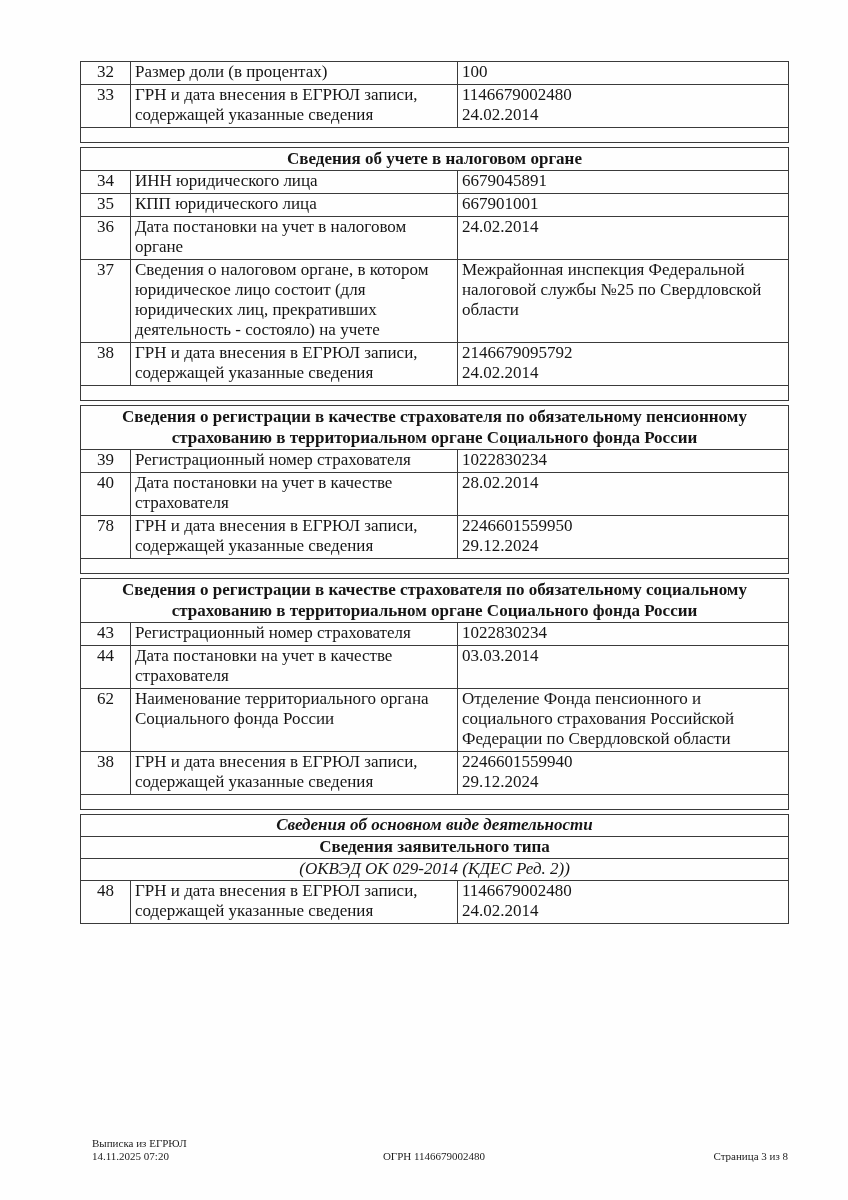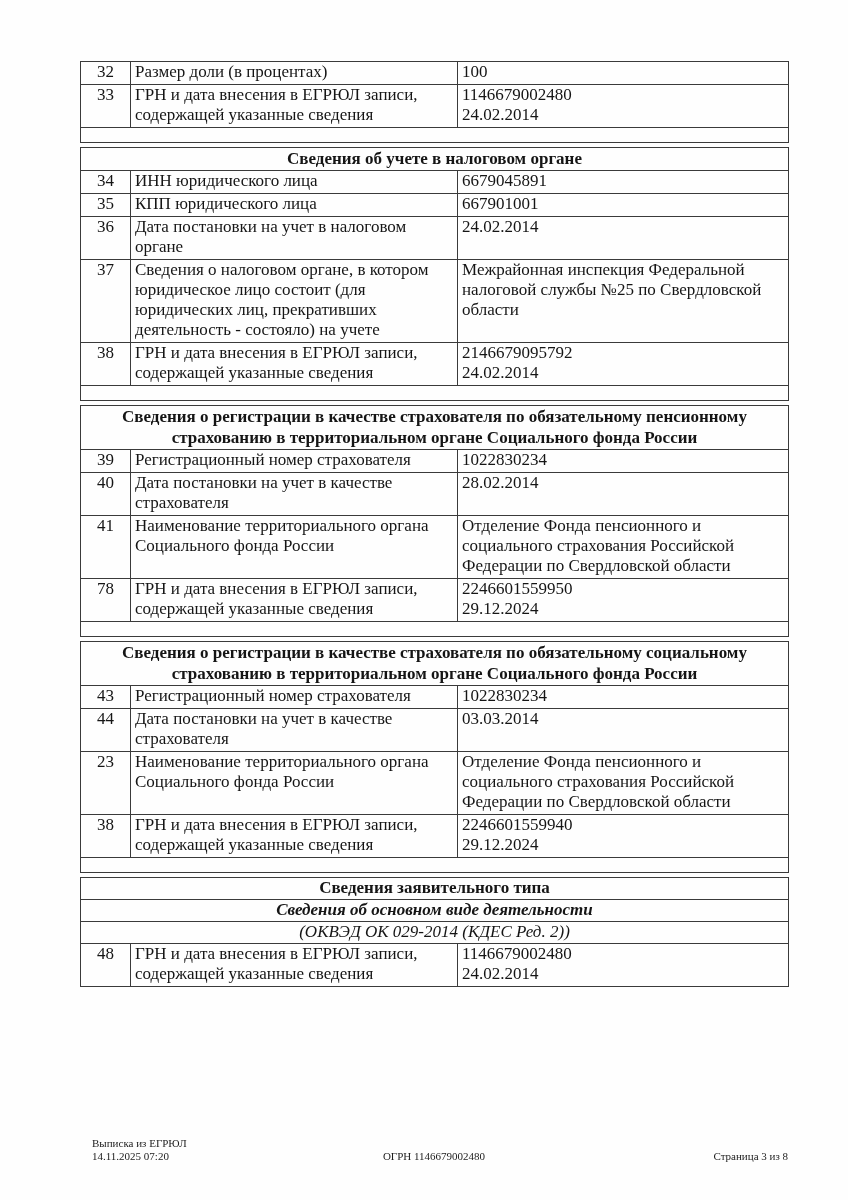--- a/index.html
+++ b/index.html
@@ -156,25 +156,20 @@
         <td class="num">39</td>
         <td class="label">Регистрационный номер страхователя</td>
         <td class="value">1022830234</td>
       </tr>
       <tr>
         <td class="num">40</td>
         <td class="label">Дата постановки на учет в качестве страхователя</td>
         <td class="value">28.02.2014</td>
       </tr>
       <tr>
-        <td class="num">41</td>
-        <td class="label">Наименование территориального органа Социального фонда России</td>
-        <td class="value">Отделение Фонда пенсионного и социального страхования Российской Федерации по Свердловской области</td>
-      </tr>
-      <tr>
         <td class="num">78</td>
         <td class="label">ГРН и дата внесения в ЕГРЮЛ записи, содержащей указанные сведения</td>
         <td class="value">2246601559950
 29.12.2024</td>
       </tr>
       <tr class="empty">
             <td colspan="3"></td>
           </tr>
     </tbody>
       </table>
@@ -194,21 +189,21 @@
         <td class="num">43</td>
         <td class="label">Регистрационный номер страхователя</td>
         <td class="value">1022830234</td>
       </tr>
       <tr>
         <td class="num">44</td>
         <td class="label">Дата постановки на учет в качестве страхователя</td>
         <td class="value">03.03.2014</td>
       </tr>
       <tr>
-        <td class="num">23</td>
+        <td class="num">62</td>
         <td class="label">Наименование территориального органа Социального фонда России</td>
         <td class="value">Отделение Фонда пенсионного и социального страхования Российской Федерации по Свердловской области</td>
       </tr>
       <tr>
         <td class="num">38</td>
         <td class="label">ГРН и дата внесения в ЕГРЮЛ записи, содержащей указанные сведения</td>
         <td class="value">2246601559940
 29.12.2024</td>
       </tr>
       <tr class="empty">
@@ -218,24 +213,24 @@
       </table>
 
     <table class="sec">
       <colgroup>
           <col class="c-num">
           <col class="c-label">
           <col class="c-value">
         </colgroup>
       <tbody>
       <tr class="subhdr">
+        <td colspan="3" class="sub-bold-italic">Сведения об основном виде деятельности</td>
+      </tr>
+      <tr class="subhdr">
         <td colspan="3" class="sub-bold">Сведения заявительного типа</td>
-      </tr>
-      <tr class="subhdr">
-        <td colspan="3" class="sub-bold-italic">Сведения об основном виде деятельности</td>
       </tr>
       <tr class="subhdr">
         <td colspan="3" class="sub-italic">(ОКВЭД ОК 029-2014 (КДЕС Ред. 2))</td>
       </tr>
       <tr>
         <td class="num">48</td>
         <td class="label">ГРН и дата внесения в ЕГРЮЛ записи, содержащей указанные сведения</td>
         <td class="value">1146679002480
 24.02.2014</td>
       </tr>

